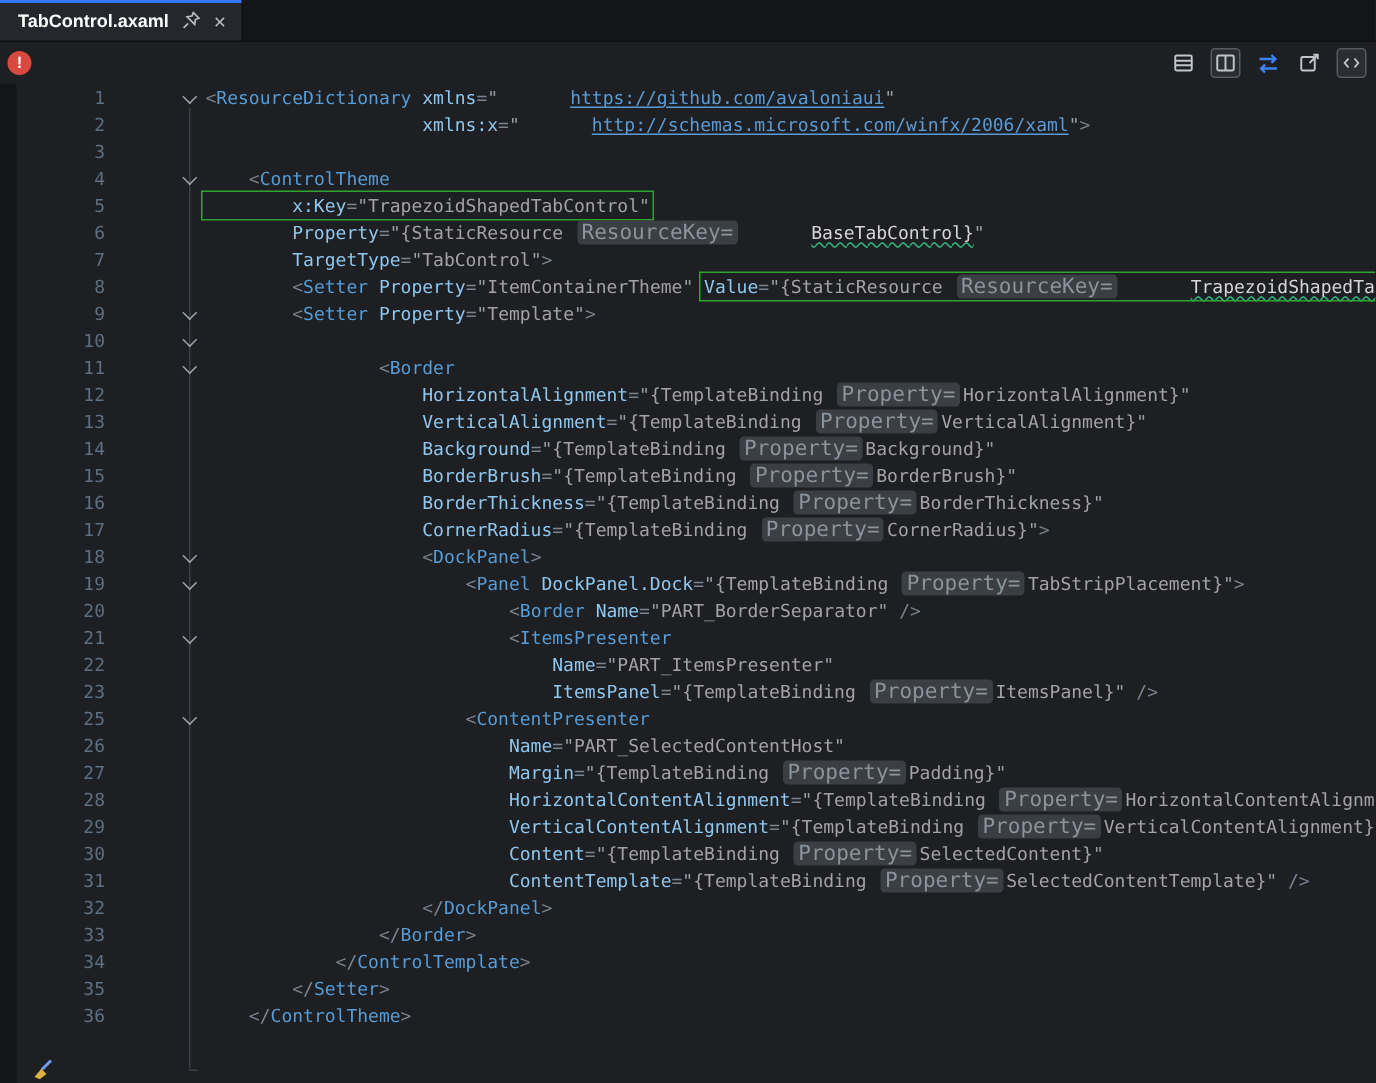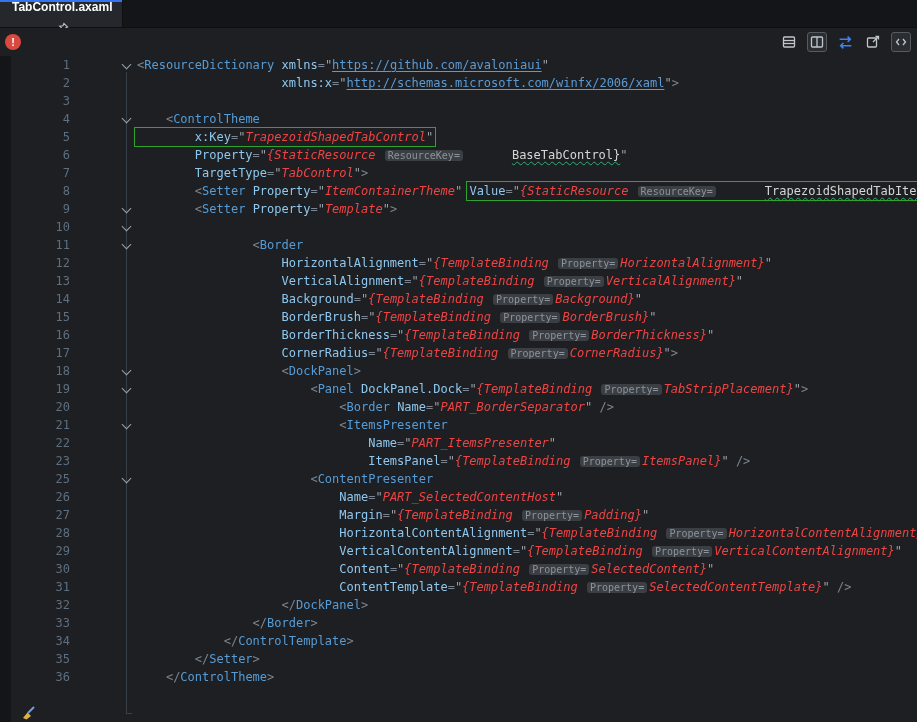--- a/index.html
+++ b/index.html
@@ -3,21 +3,21 @@
 <meta charset="utf-8">
 <style>
   html,body{margin:0;padding:0;background:#1e1f22;width:917px;height:722px;overflow:hidden;
     font-family:"Liberation Sans",sans-serif;}
   .app{width:917px;height:722px;display:flex;flex-direction:column;}
 
   
   .tabbar{height:28px;background:#141518;display:flex;align-items:stretch;
     border-bottom:1px solid #0e0f11;box-sizing:border-box;flex:none;}
   .tab{display:flex;align-items:center;gap:8px;padding:0 10px 0 12px;background:#24272c;
-    position:relative;border-right:1px solid #0e0f11;flex-direction:column;}
+    position:relative;border-right:1px solid #0e0f11;}
   .tab::before{content:"";position:absolute;top:0;left:0;right:0;height:2px;background:#3574f0;}
   .tab-title{color:#ffffff;font-size:12px;font-weight:bold;}
   .tab-ico{display:flex;align-items:center;justify-content:center;width:14px;height:14px;}
   .close{color:#b9bfc5;font-size:14px;line-height:14px;cursor:default;}
 
   
   .toolbar{height:28px;background:#1e1f22;position:relative;flex:none;}
   .err{position:absolute;left:5px;top:6px;width:16px;height:16px;border-radius:50%;
     background:#d8493f;color:#fff;font-size:11px;font-weight:bold;display:flex;
     align-items:center;justify-content:center;}
@@ -39,24 +39,24 @@
   .ln{width:70px;flex:none;text-align:right;color:#5d6f80;}
   .cur .ln{color:#ced3d9;}
   .fold{width:67px;flex:none;position:relative;}
   .fold.has::after{content:"";position:absolute;right:7px;top:5px;width:6px;height:6px;
     border-right:1.5px solid #99a2aa;border-bottom:1.5px solid #99a2aa;transform:rotate(45deg);}
   .code{white-space:pre;color:#d6d6d6;}
 
   .t-d{color:#7a8591;}
   .t-e{color:#569cd6;text-align:right;}
   .t-a{color:#8fc7ee;}
-  .t-v{color:#ef4444;font-style:italic;}
+  .t-v{color:#a3a3a3;}
   .t-q{color:#9aa0a6;}
-  .t-u{color:#5b9bd5;text-decoration:underline;text-underline-offset:2px;}
-  .t-h{background:#3b3e42;color:#8b939c;font-size:10px;padding:0 3px;border-radius:3px;margin:0 2px;text-align:center;}
+  .t-u{color:#5b9bd5;text-decoration:underline;text-underline-offset:2px;margin-left:48px;}
+  .t-h{background:#3b3e42;color:#8b939c;font-size:14px;padding:0 3px;border-radius:3px;margin:0 2px;text-align:center;}
   .t-w{color:#d6d6d6;text-decoration:underline wavy #2fae7a;text-decoration-thickness:1px;text-underline-offset:2px;padding-left:47px;}
   .t-k{display:inline-block;width:8px;height:14px;background:#3779d8;vertical-align:-2px;margin-left:1px;}
   .hl-box{outline:1.5px solid #2fa32f;outline-offset:2px;}
 
   .broom{position:absolute;left:20px;top:649px;width:16px;height:16px;}
 </style>
 </head>
 <body>
 
 <div class="app">

